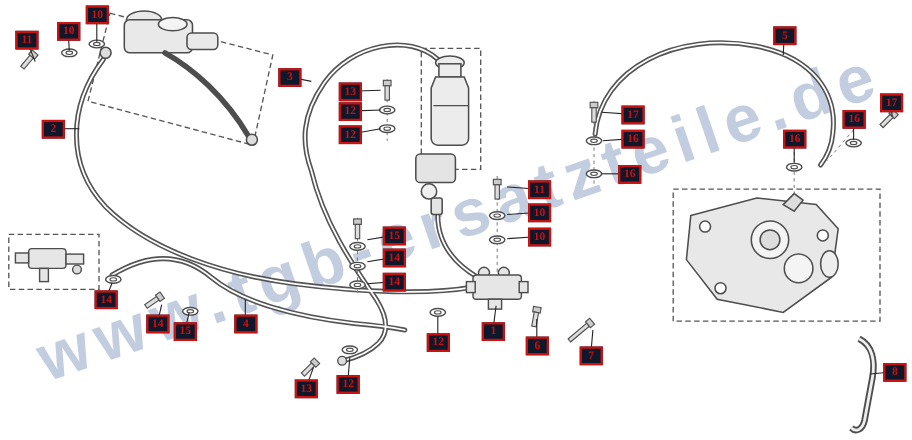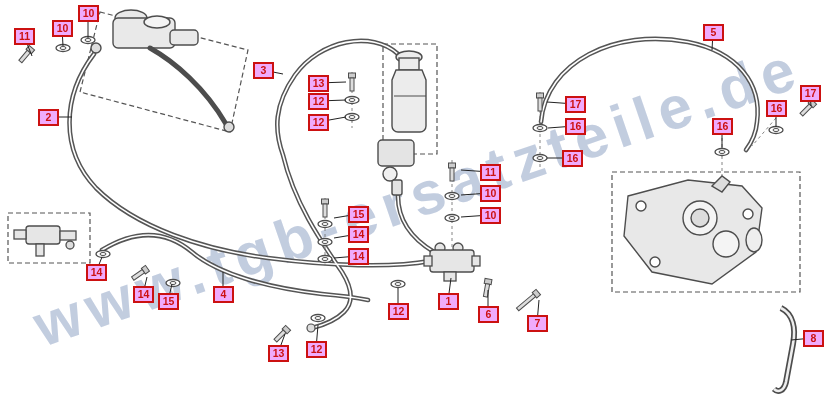--- a/index.html
+++ b/index.html
@@ -5,22 +5,22 @@
   :root{ --label:#cc1111; }
   html,body{margin:0;padding:0;background:#fff;}
   .stage{
     position:relative;width:829px;height:400px;background:#fff;overflow:hidden;
     font-family:"Liberation Sans",sans-serif;
   }
   .stage svg.art{position:absolute;left:0;top:0;}
   .labels{position:absolute;left:0;top:0;width:100%;height:100%;pointer-events:none;}
   .callout{
     position:absolute;min-width:13px;height:13px;padding:0 2px;
-    border:2px solid var(--label);color:var(--label);background:#f0abfc;
-    font-size:10.5px;font-weight:bold;line-height:13px;text-align:center;
+    border:2px solid var(--label);color:var(--label);background:#0f172a;
+    font-size:10.5px;font-weight:bold;line-height:13px;text-align:center;font-family:Liberation Serif, serif;
   }
 </style>
 </head>
 <body>
 
 <div class="stage">
   <svg class="art" width="829" height="400" viewBox="0 0 829 400">
 
     <text x="415" y="218" text-anchor="middle" transform="rotate(-19 415 200)" font-size="60" font-weight="bold" opacity="0.8" textLength="800" font-family="Liberation Sans, sans-serif" fill="#b4c1d8">www.tgb-ersatzteile.de</text>
 

